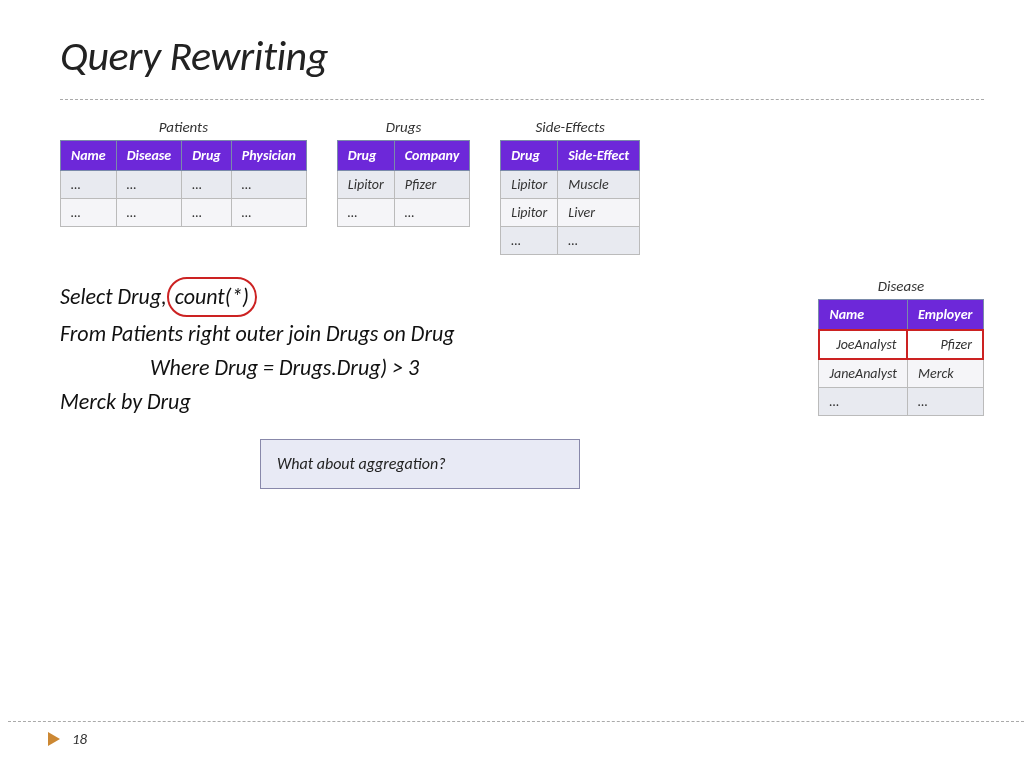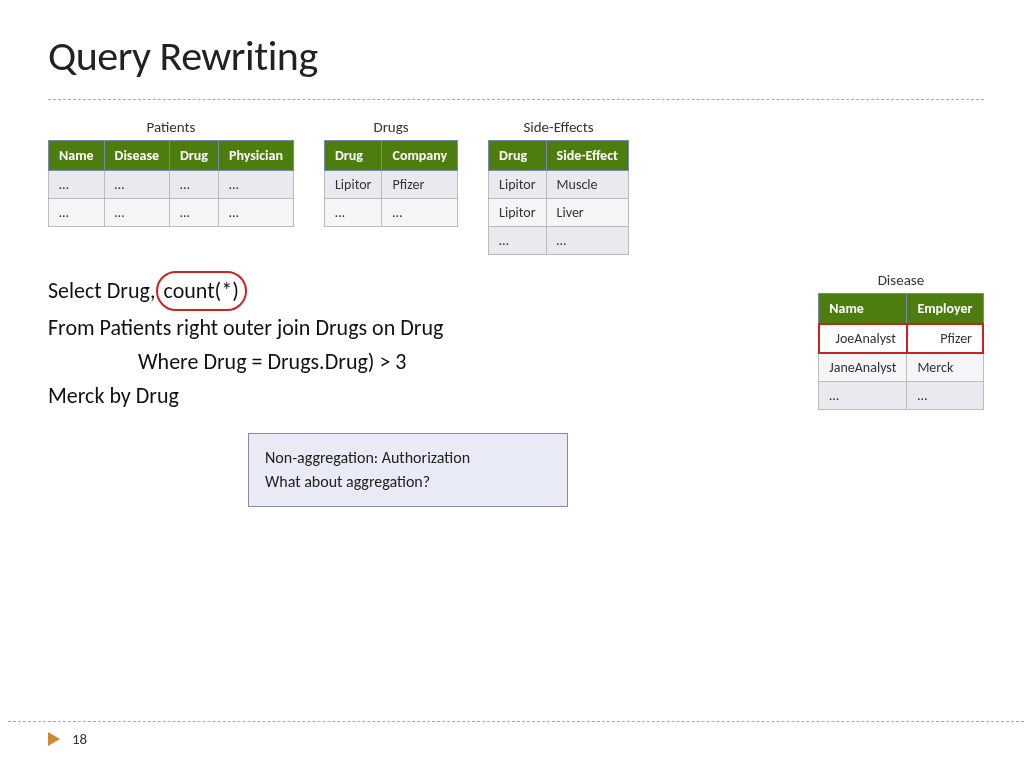--- a/index.html
+++ b/index.html
@@ -8,43 +8,44 @@
       font-family: 'Calibri', 'Segoe UI', Arial, sans-serif;
       width: 1024px;
       height: 768px;
       overflow: hidden;
       position: relative;
     }
 
     .slide {
       width: 1024px;
       height: 768px;
-      padding: 30px 40px 20px 48px;
+      padding: 30px 40px 20px 60px;
       position: relative;
+      font-style: italic;
     }
 
     .title {
       font-size: 42px;
       font-weight: 300;
       color: #222;
       margin-bottom: 18px;
       letter-spacing: -0.5px;
     }
 
     .divider {
       border: none;
       border-top: 1.5px dashed #aaa;
       margin-bottom: 18px;
     }
 
     
     .tables-row {
       display: flex;
       gap: 30px;
-      margin-bottom: 16px;
+      margin-bottom: 22px;
       align-items: flex-start;
     }
 
     .table-block {
       display: flex;
       flex-direction: column;
       align-items: center;
     }
 
     .table-label {
@@ -52,21 +53,21 @@
       color: #333;
       margin-bottom: 4px;
     }
 
     table {
       border-collapse: collapse;
       font-size: 14px;
     }
 
     table th {
-      background: #4d7c0f;
+      background: #6d28d9;
       color: #fff;
       padding: 6px 10px;
       text-align: left;
       font-weight: 600;
       border: 1px solid #7a8aaa;
     }
 
     table td {
       padding: 5px 10px;
       border: 1px solid #bbb;
@@ -245,21 +246,20 @@
       <div class="query-text">
         <div>
           <span>Select  Drug,</span><span class="count-circle">count(*)</span>
         </div>
         <div>From Patients right outer join Drugs on Drug</div>
         <div style="padding-left: 90px;">Where Drug = Drugs.Drug) &gt; 3</div>
         <div>Merck by Drug</div>
       </div>
 
       <div class="info-box" style="margin-top: 20px; margin-left: 200px;">
-        <div>Non-aggregation: Authorization</div>
         <div>What about aggregation?</div>
       </div>
     </div>
 
     <div class="right-side">
       <div class="table-block">
         <div class="table-label">Disease</div>
         <table>
           <thead>
             <tr>

